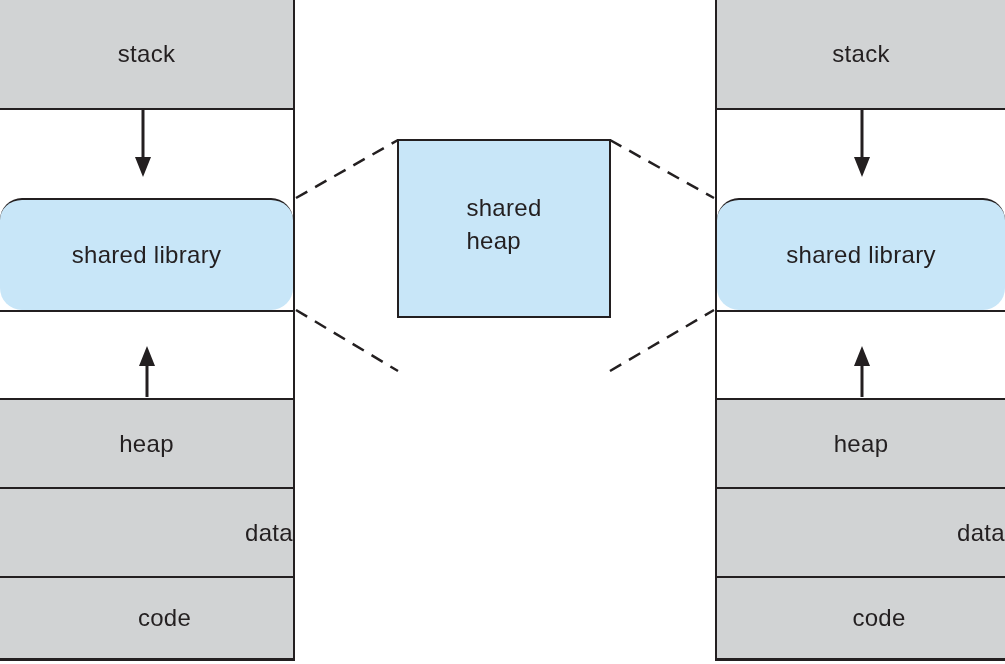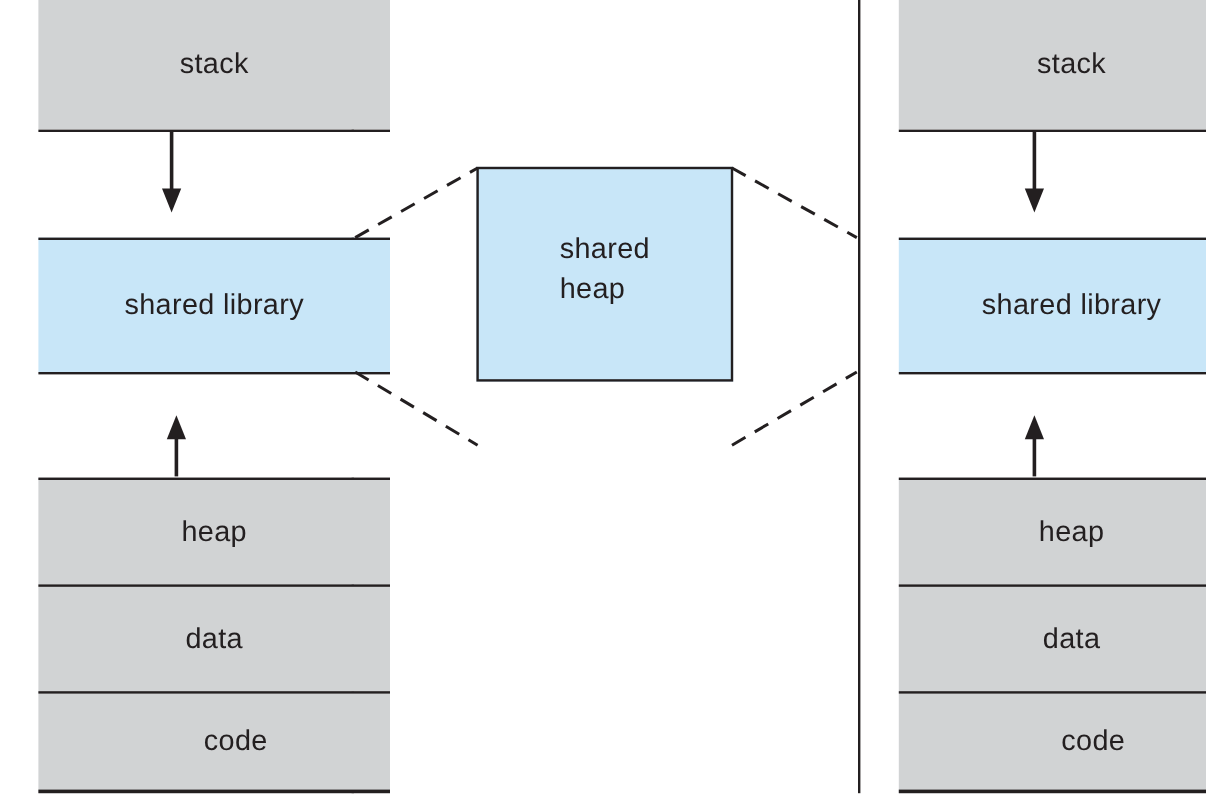--- a/index.html
+++ b/index.html
@@ -15,37 +15,36 @@
     position:relative;width:1005px;height:664px;overflow:hidden;
     background:var(--background);
     font-family:"Liberation Sans",sans-serif;
     color:var(--text);
   }
   .seg{
     position:absolute;left:0;width:100%;
     display:flex;align-items:center;justify-content:center;
     font-size:24px;letter-spacing:0.3px;
     border-top:2px solid var(--line);
-    margin-left:32px;
   }
   .seg.first{border-top:none;}
   .seg.last{border-bottom:3px solid var(--line);}
   .seg.gray{background:var(--segment-gray);}
   .seg.white{background:var(--background);}
-  .seg.blue{background:var(--shared-blue);}
+  .seg.blue{background:var(--shared-blue);border-radius:22px;}
   .column{position:absolute;top:0;height:661px;}
   .column.left{left:0;width:295px;border-right:2px solid var(--line);}
   .column.right{left:715px;width:290px;border-left:2px solid var(--line);}
   
   .seg.stack{top:0;height:108px;}
   .seg.gap-top{top:108px;height:90px;}
   .seg.shlib{top:198px;height:112px;}
   .seg.gap-bottom{top:310px;height:88px;}
   .seg.heap{top:398px;height:89px;text-align:right;}
-  .seg.data{top:487px;height:89px;}
+  .seg.data{top:487px;height:89px;justify-content:flex-end;}
   .seg.code{top:576px;height:85px;padding-left:36px;}
   .center-box{
     position:absolute;left:397px;top:139px;width:214px;height:179px;
     background:var(--shared-blue);border:2px solid var(--line);
     display:flex;align-items:center;justify-content:center;
   }
   .center-box .lines{
     text-align:left;font-size:24px;line-height:33px;letter-spacing:0.3px;
     margin-top:-10px;
   }

